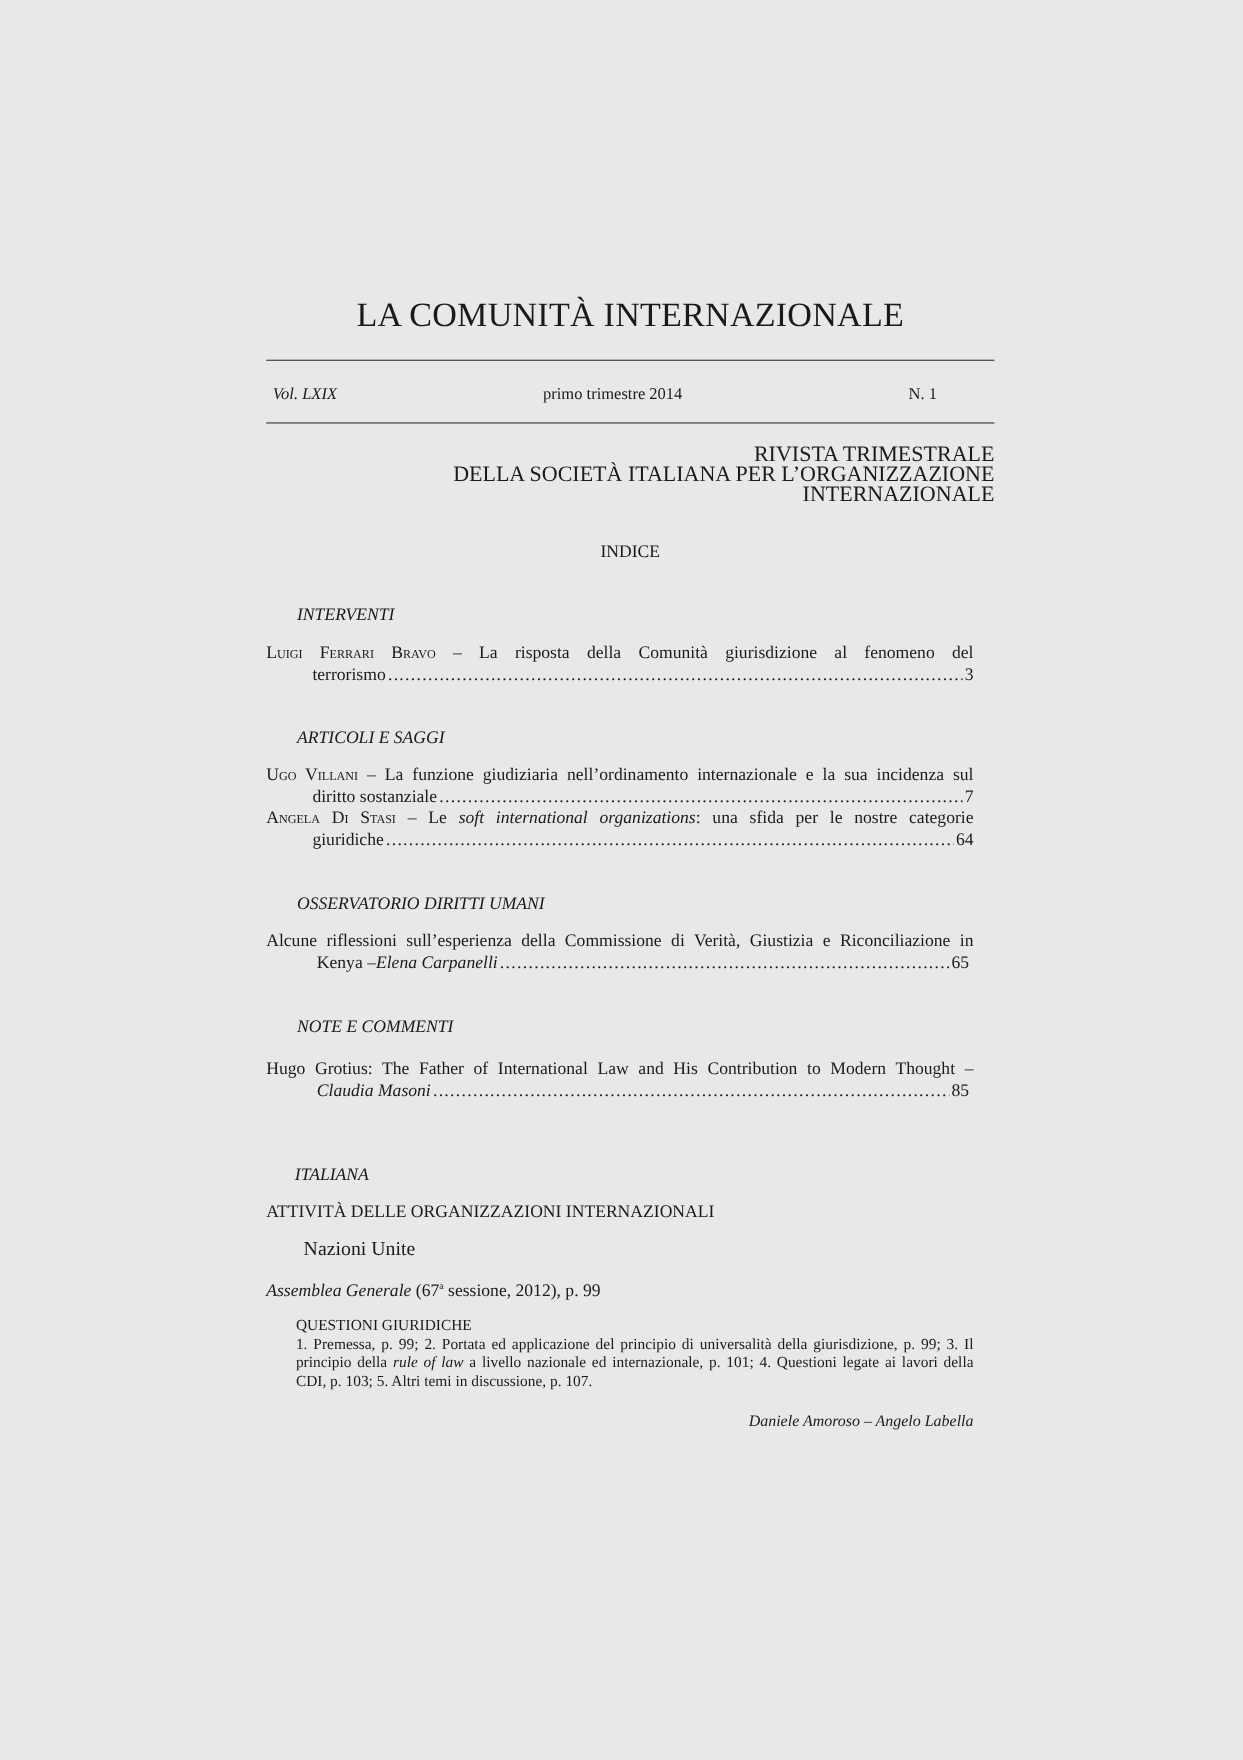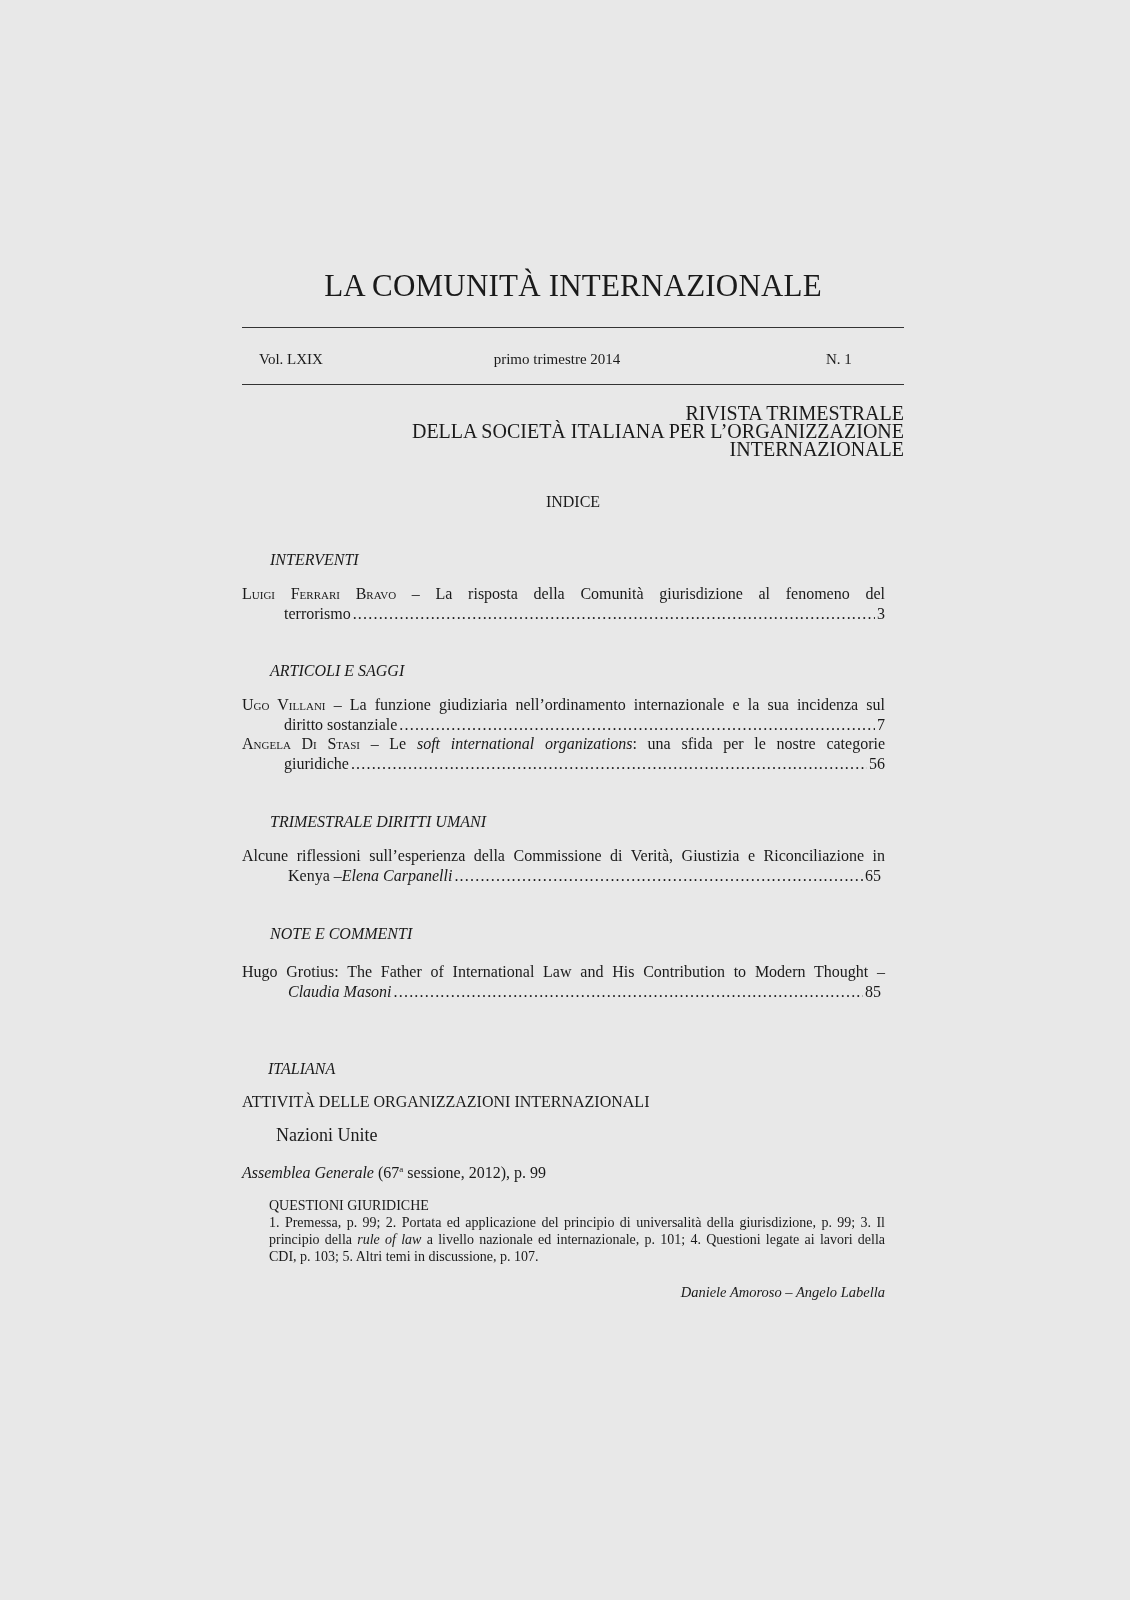--- a/index.html
+++ b/index.html
@@ -35,21 +35,21 @@
       width: 662px;
       height: 0;
       border-top: 1.3px solid #333;
     }
     .vol-row {
       top: 351px;
       left: 0;
       width: 662px;
       font-size: 15px;
     }
-    .vol-row .vol { position: absolute; left: 17px; }
+    .vol-row .vol { position: absolute; left: 6px; font-style: italic; }
     .vol-row .period { position: absolute; left: 0; width: 630px; text-align: center; }
     .vol-row .num { position: absolute; left: 584px; }
     .subtitle {
       top: 404px;
       left: 0;
       width: 662px;
       text-align: right;
       font-size: 20px;
       line-height: 18px;
     }
@@ -178,25 +178,25 @@
     </div>
   </div>
 
   <div class="abs entry" style="top:734px;">
     <div class="line1">
       <span class="sc">Angela Di Stasi</span><span> – </span><span>Le </span><span class="it">soft international organizations</span><span>: una sfida per le nostre categorie</span>
     </div>
     <div class="line2" style="padding-left:42px;">
       <span>giuridiche</span>
       <span class="dots"></span>
-      <span>56</span>
-    </div>
-  </div>
-
-  <div class="abs section-head" style="top:813px;">TRIMESTRALE DIRITTI UMANI</div>
+      <span>64</span>
+    </div>
+  </div>
+
+  <div class="abs section-head" style="top:813px;">OSSERVATORIO DIRITTI UMANI</div>
 
   <div class="abs entry" style="top:846px;">
     <div class="line1">
       <span>Alcune riflessioni sull’esperienza della Commissione di Verità, Giustizia e Riconciliazione in</span>
     </div>
     <div class="line2" style="padding-left:46px; padding-right:4px;">
       <span>Kenya – </span>
         <span class="it">Elena Carpanelli</span>
       <span class="dots"></span>
       <span>65</span>

